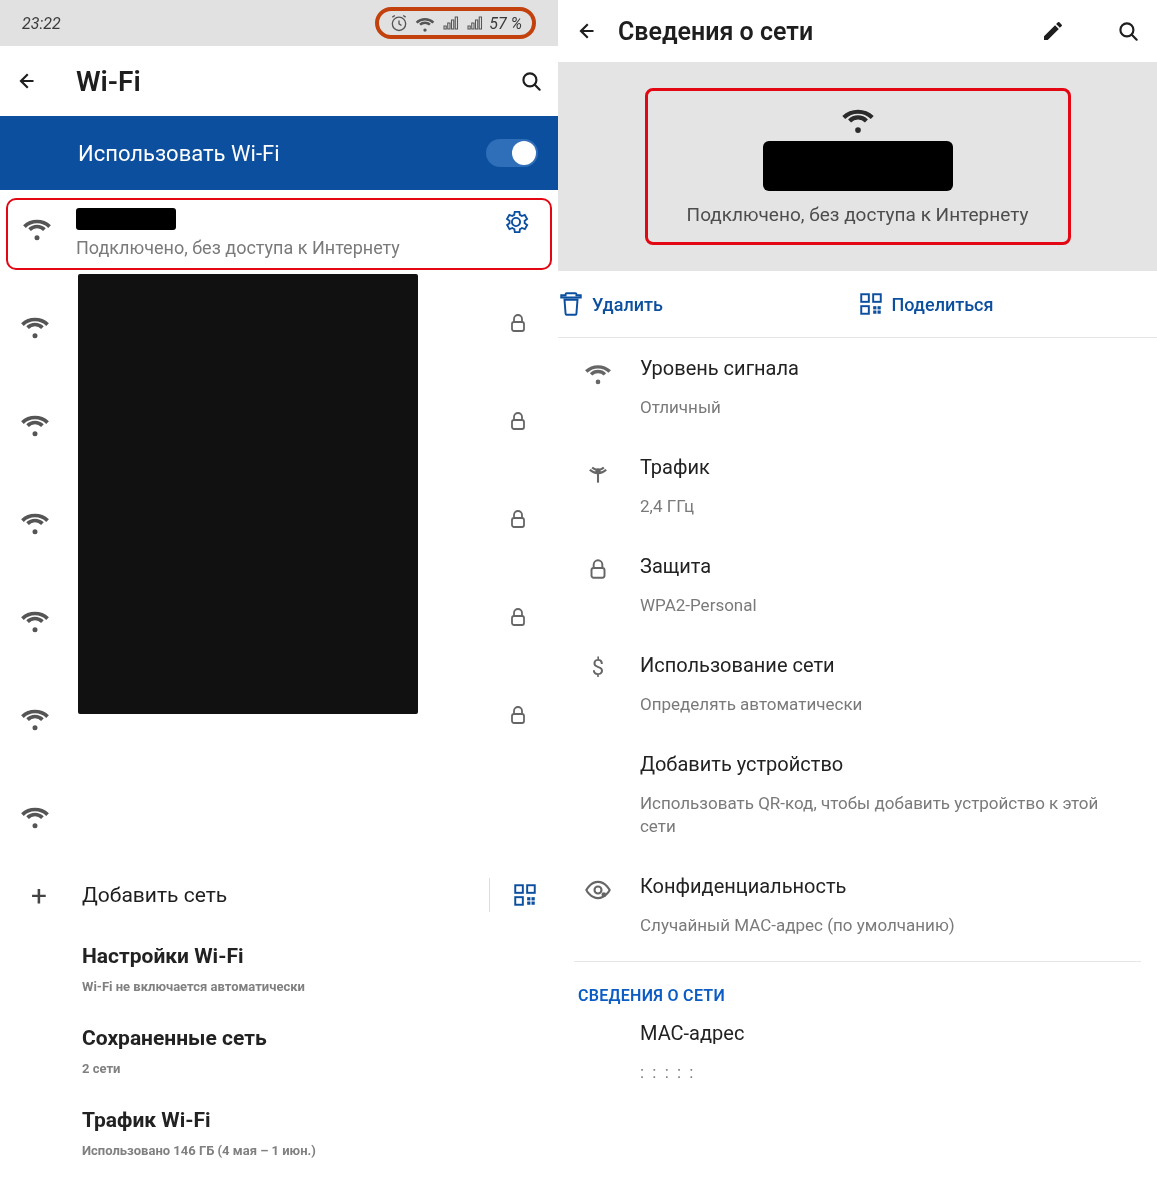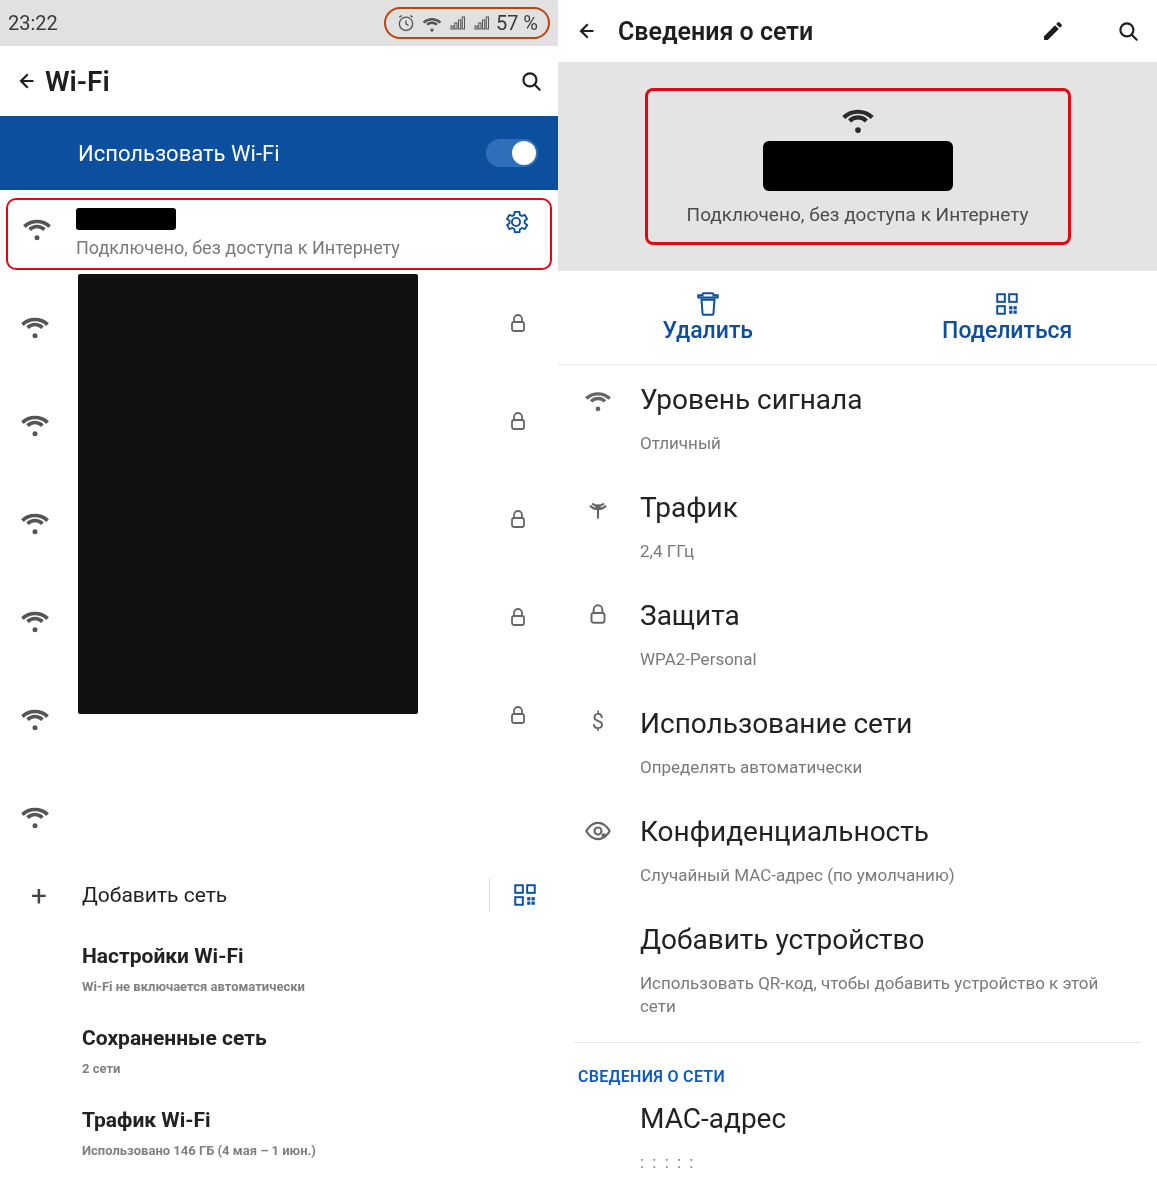--- a/index.html
+++ b/index.html
@@ -1,26 +1,26 @@
 <!DOCTYPE html>
 <html><head>
 <meta charset="utf-8">
 <style>
   html,body{margin:0;padding:0;font-family:Roboto,"Helvetica Neue",Arial,sans-serif;background:#fff;color:#1e1e1e;}
   .canvas{width:1157px;height:1200px;display:flex;}
   .phone{position:relative;overflow:hidden;background:#fff;}
   .left{width:558px;}
   .right{width:599px;}
   
-  .statusbar{height:46px;background:#e1e1e1;display:flex;align-items:center;padding:0 8px;font-size:20px;color:#3a3a3a;}
+  .statusbar{height:46px;background:#e1e1e1;display:flex;align-items:center;padding:0 22px;font-size:16px;color:#3a3a3a;font-style:italic;}
   .statusbar .spacer{flex:1;}
-  .status-cluster{display:flex;align-items:center;gap:6px;border:2px solid #c2410c;border-radius:20px;padding:2px 10px;}
+  .status-cluster{display:flex;align-items:center;gap:6px;border:4px solid #c2410c;border-radius:20px;padding:2px 10px;}
   .status-ico{display:inline-flex;color:#555;}
   
-  .appbar{height:70px;display:flex;align-items:center;padding:0 14px;gap:5px;}
+  .appbar{height:70px;display:flex;align-items:center;padding:0 14px;gap:36px;}
   .appbar .title{font-size:28px;font-weight:600;}
   .appbar .flex{flex:1;}
   
   .wifi-toggle-row{background:#0b4f9e;color:#fff;height:74px;display:flex;align-items:center;padding:0 20px 0 78px;font-size:22px;}
   .wifi-toggle-row .flex{flex:1;}
   .switch{width:52px;height:28px;border-radius:14px;background:#2f6fb9;position:relative;}
   .switch::after{content:"";position:absolute;right:2px;top:2px;width:24px;height:24px;border-radius:50%;background:#fff;}
   
   .net-row{display:flex;align-items:flex-start;padding:12px 20px 12px 14px;gap:18px;position:relative;}
   .net-row .wifi-ico{width:42px;display:flex;justify-content:center;padding-top:4px;color:#555;}
@@ -45,25 +45,25 @@
   .setting .s{font-size:13px;color:#808080;margin-top:11px;}
   
   .r-appbar{height:62px;display:flex;align-items:center;padding:0 16px;gap:18px;}
   .r-appbar .title{font-size:25px;font-weight:600;}
   .r-appbar .flex{flex:1;}
   .hero{background:#e4e4e4;padding:26px 0 26px 0;display:flex;flex-direction:column;align-items:center;}
   .hero-inner{border:3px solid #e30613;border-radius:8px;padding:10px 30px 16px 30px;display:flex;flex-direction:column;align-items:center;width:360px;}
   .hero .ssid-black{width:190px;height:50px;background:#000;border-radius:6px;margin:6px 0 12px 0;}
   .hero .status{font-size:19px;color:#4d4d4d;text-align:center;}
   .r-actions{display:flex;border-bottom:1px solid #e6e6e6;}
-  .r-action{flex:1;display:flex;flex-direction:column;align-items:center;gap:0;padding:20px 0;color:#0b4f9e;font-size:23px;font-weight:500;}
+  .r-action{flex:1;display:flex;flex-direction:row;align-items:center;gap:8px;padding:20px 0;color:#0b4f9e;font-size:18px;font-weight:500;}
   .r-list{padding:0 16px;}
   .r-item{display:flex;gap:22px;padding:18px 4px;align-items:flex-start;}
   .r-item .ico{width:40px;display:flex;justify-content:center;color:#666;padding-top:2px;}
-  .r-item .txt .t{font-size:28px;color:#222;}
+  .r-item .txt .t{font-size:20px;color:#222;}
   .r-item .txt .s{font-size:17px;color:#7a7a7a;margin-top:16px;line-height:1.35;}
   .sep{height:1px;background:#e6e6e6;margin:6px 0 6px 0;}
   .section-label{color:#0b5cc4;font-size:16px;font-weight:600;letter-spacing:.3px;padding:18px 4px 10px 4px;}
   svg{display:block;}
 </style>
 </head>
 <body>
 
 <svg width="0" height="0" style="position:absolute">
   <defs>
@@ -380,37 +380,37 @@
           </div>
       </div>
       <div class="r-item">
         <span class="ico" style="font-size:22px;color:#666;justify-content:center;">$</span>
         <div class="txt">
             <div class="t">Использование сети</div>
             <div class="s">Определять автоматически</div>
           </div>
       </div>
       <div class="r-item">
+        <span class="ico"></span>
+        <div class="txt">
+            <div class="t">Добавить устройство</div>
+            <div class="s">Использовать QR-код, чтобы добавить устройство к этой сети</div>
+          </div>
+      </div>
+      <div class="r-item">
         <span class="ico">
             <svg width="28" height="28" viewBox="0 0 24 24">
               <use href="#i-eye"></use>
             </svg>
           </span>
         <div class="txt">
             <div class="t">Конфиденциальность</div>
             <div class="s">Случайный MAC-адрес (по умолчанию)</div>
           </div>
       </div>
-      <div class="r-item">
-        <span class="ico"></span>
-        <div class="txt">
-            <div class="t">Добавить устройство</div>
-            <div class="s">Использовать QR-код, чтобы добавить устройство к этой сети</div>
-          </div>
-      </div>
 
       <div class="sep"></div>
       <div class="section-label">СВЕДЕНИЯ О СЕТИ</div>
 
       <div class="r-item" style="padding-top:6px">
         <span class="ico"></span>
         <div class="txt">
             <div class="t">MAC-адрес</div>
             <div class="s" style="letter-spacing:2px">  :    :    :    :    :  </div>
           </div>

